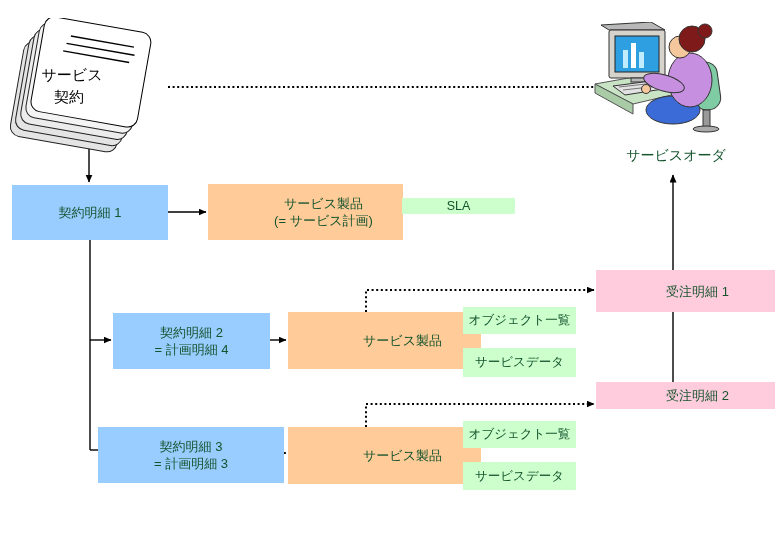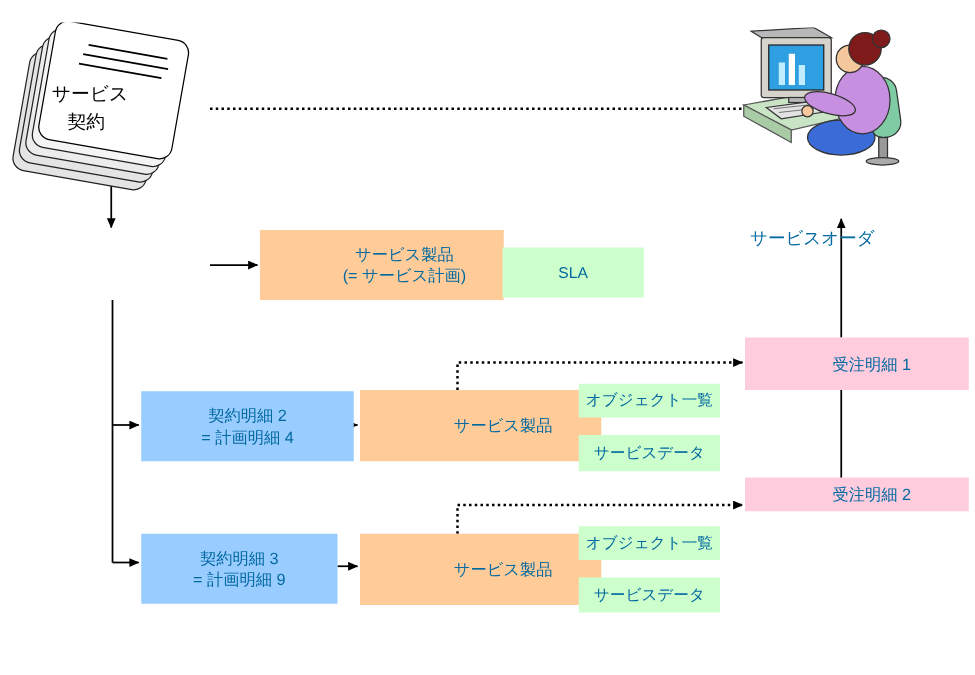--- a/index.html
+++ b/index.html
@@ -1,31 +1,31 @@
 <!DOCTYPE html>
 <html style="--blue-box: #99CCFF; --orange-box: #FFCC99; --green-box: #CCFFCC; --pink-box: #FFCCDD; --line: #000000;"><head>
 <meta charset="utf-8">
 <style>
   html,body{margin:0;padding:0;background:#fff;}
   #canvas{
     position:relative;width:780px;height:540px;background:#fff;overflow:hidden;
-    font-family:"Liberation Sans","DejaVu Sans",sans-serif;color:#0369a1;
+    font-family:"Liberation Sans","DejaVu Sans",sans-serif;color:#14532d;
   }
   #connectors{position:absolute;left:0;top:0;z-index:1;pointer-events:none;}
   .solid{stroke:var(--line,#000);stroke-width:1.4;fill:none;}
   .dotted{stroke:var(--line,#000);stroke-width:2;fill:none;stroke-dasharray:2 2.6;}
   .node{
     position:absolute;display:flex;flex-direction:column;align-items:center;justify-content:center;
     text-align:center;font-size:13px;line-height:17px;z-index:2;
   }
   .blue{background:var(--blue-box,#99CCFF);}
   .orange{background:var(--orange-box,#FFCC99);padding-left:36px;}
   .green{background:var(--green-box,#CCFFCC);font-size:12.5px;}
   .pink{background:var(--pink-box,#FFCCDD);padding-left:24px;}
-  .floatlabel{position:absolute;z-index:2;font-size:14px;text-align:left;margin-top:35px;}
+  .floatlabel{position:absolute;z-index:2;font-size:14px;text-align:center;}
   .icon{position:absolute;z-index:2;}
   .doc-text{font-size:15px;fill:#000;}
 </style>
 </head>
 <body>
 
 <div id="canvas">
 
   <svg id="connectors" width="780" height="540" viewBox="0 0 780 540">
     <defs>
@@ -103,48 +103,51 @@
       <ellipse cx="71" cy="61" rx="21" ry="8" fill="#C78FE0" stroke="#333" transform="rotate(16 71 61)"></ellipse>
       <circle cx="53" cy="67" r="4.5" fill="#F4C79C" stroke="#333"></circle>
       <circle cx="87" cy="25" r="11" fill="#F4C79C" stroke="#333"></circle>
       <circle cx="99" cy="17" r="13" fill="#7E1A1A" stroke="#333"></circle>
       <circle cx="112" cy="9" r="7" fill="#7E1A1A" stroke="#333"></circle>
     </g>
   </svg>
 
   <div class="floatlabel" style="left:600px;top:147px;width:152px">サービスオーダ</div>
 
+  <div class="node blue" style="left:12px;top:185px;width:156px;height:55px">
+    <span>契約明細 1</span>
+  </div>
   <div class="node orange" style="left:208px;top:184px;width:159px;height:56px">
     <span>サービス製品</span>
     <span>(= サービス計画)</span>
   </div>
-  <div class="node green" style="left:402px;top:198px;width:113px;height:40px">
+  <div class="node green" style="left:402px;top:198px;width:113px;height:16px">
     <span>SLA</span>
   </div>
 
-  <div class="node blue" style="left:113px;top:313px;width:170px;height:56px">
+  <div class="node blue" style="left:113px;top:313px;width:157px;height:56px">
     <span>契約明細 2</span>
     <span>= 計画明細 4</span>
   </div>
   <div class="node orange" style="left:288px;top:312px;width:157px;height:57px">
     <span>サービス製品</span>
   </div>
   <div class="node green" style="left:463px;top:307px;width:113px;height:27px">
     <span>オブジェクト一覧</span>
   </div>
   <div class="node green" style="left:463px;top:348px;width:113px;height:29px">
     <span>サービスデータ</span>
   </div>
   <div class="node pink" style="left:596px;top:270px;width:155px;height:42px">
     <span>受注明細 1</span>
   </div>
 
-  <div class="node blue" style="left:113px;top:427px;width:157px;height:56px">
+  <div class="node blue" style="left:98px;top:427px;width:186px;height:56px">
     <span>契約明細 3</span>
-    <span>= 計画明細 9</span>
+    <span>= 計画明細 3</span>
   </div>
   <div class="node orange" style="left:288px;top:427px;width:157px;height:57px">
     <span>サービス製品</span>
   </div>
   <div class="node green" style="left:463px;top:421px;width:113px;height:27px">
     <span>オブジェクト一覧</span>
   </div>
   <div class="node green" style="left:463px;top:462px;width:113px;height:28px">
     <span>サービスデータ</span>
   </div>

